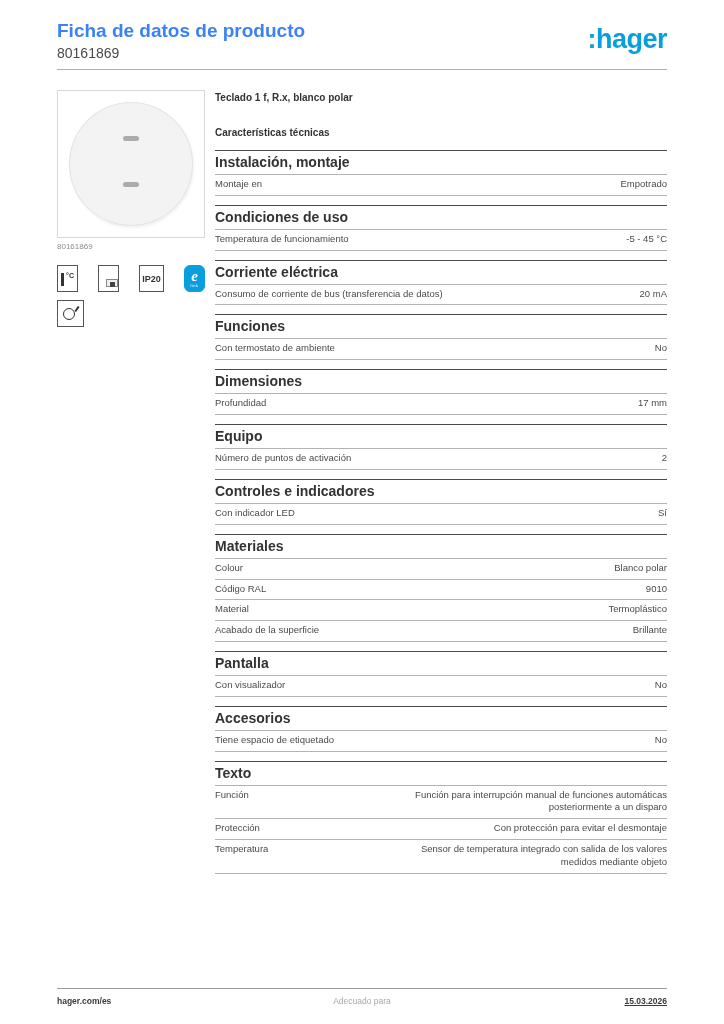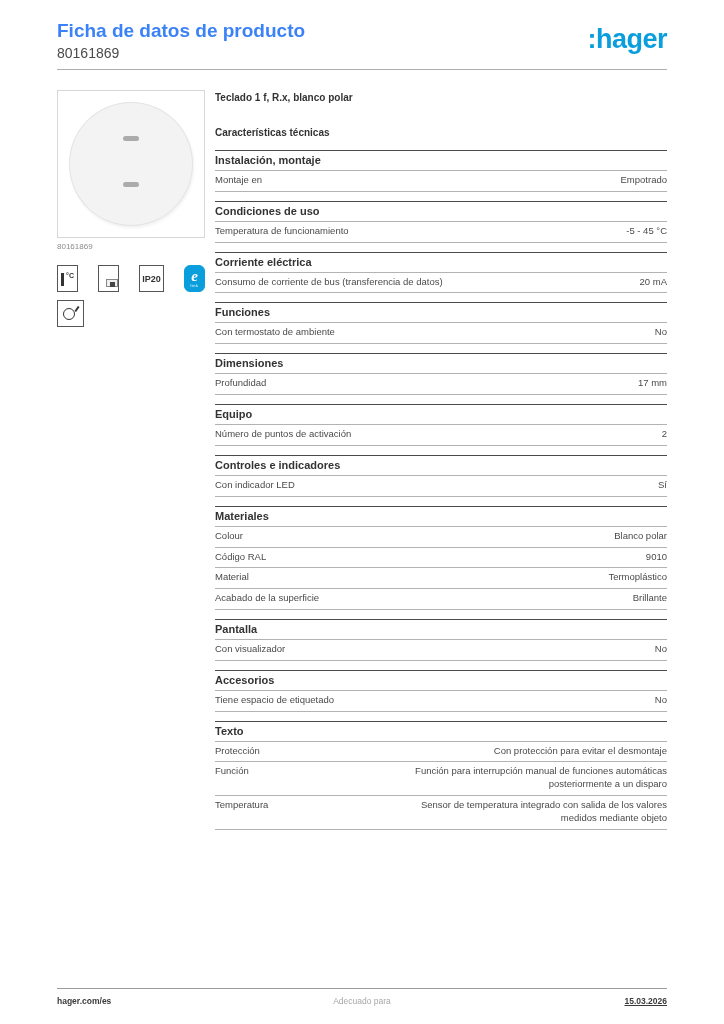--- a/index.html
+++ b/index.html
@@ -72,21 +72,21 @@
 
   
   .rightcol { position:absolute; left:215px; top:92px; width:452px; }
   .product-name { font-size:10px; font-weight:bold; color:#333; }
   .tech-title { font-size:10px; font-weight:bold; color:#333; margin-top:24px; margin-bottom:12px; }
   .section { margin-top:9px; }
   .section:first-of-type { margin-top:0; }
   .section-header {
     border-top:1px solid #4a4a4a;
     border-bottom:1px solid #b3b3b3;
-    font-weight:bold; font-size:11px; color:#333;
+    font-weight:bold; font-size:14px; color:#333;
     padding:3px 0 4px;
   }
   .row {
     display:flex; justify-content:space-between; align-items:flex-start;
     border-bottom:1px solid #b3b3b3;
     padding:3px 0 4px;
     font-size:9.5px; color:#4a4a4a;
   }
   .row-label { flex:0 1 auto; padding-right:12px; }
   .row-value { flex:0 1 auto; max-width:62%; text-align:right; line-height:1.35; }
@@ -233,26 +233,26 @@
         <div class="section">
           <div class="section-header">Accesorios</div>
           <div class="row">
             <div class="row-label">Tiene espacio de etiquetado</div>
             <div class="row-value">No</div>
           </div>
         </div>
         <div class="section">
           <div class="section-header">Texto</div>
           <div class="row">
+            <div class="row-label">Función</div>
+            <div class="row-value">Función para interrupción manual de funciones automáticas posteriormente a un disparo</div>
+          </div>
+          <div class="row">
             <div class="row-label">Protección</div>
             <div class="row-value">Con protección para evitar el desmontaje</div>
-          </div>
-          <div class="row">
-            <div class="row-label">Función</div>
-            <div class="row-value">Función para interrupción manual de funciones automáticas posteriormente a un disparo</div>
           </div>
           <div class="row">
             <div class="row-label">Temperatura</div>
             <div class="row-value">Sensor de temperatura integrado con salida de los valores medidos mediante objeto</div>
           </div>
         </div>
       </div>
   </div>
 
   <div class="footer">

